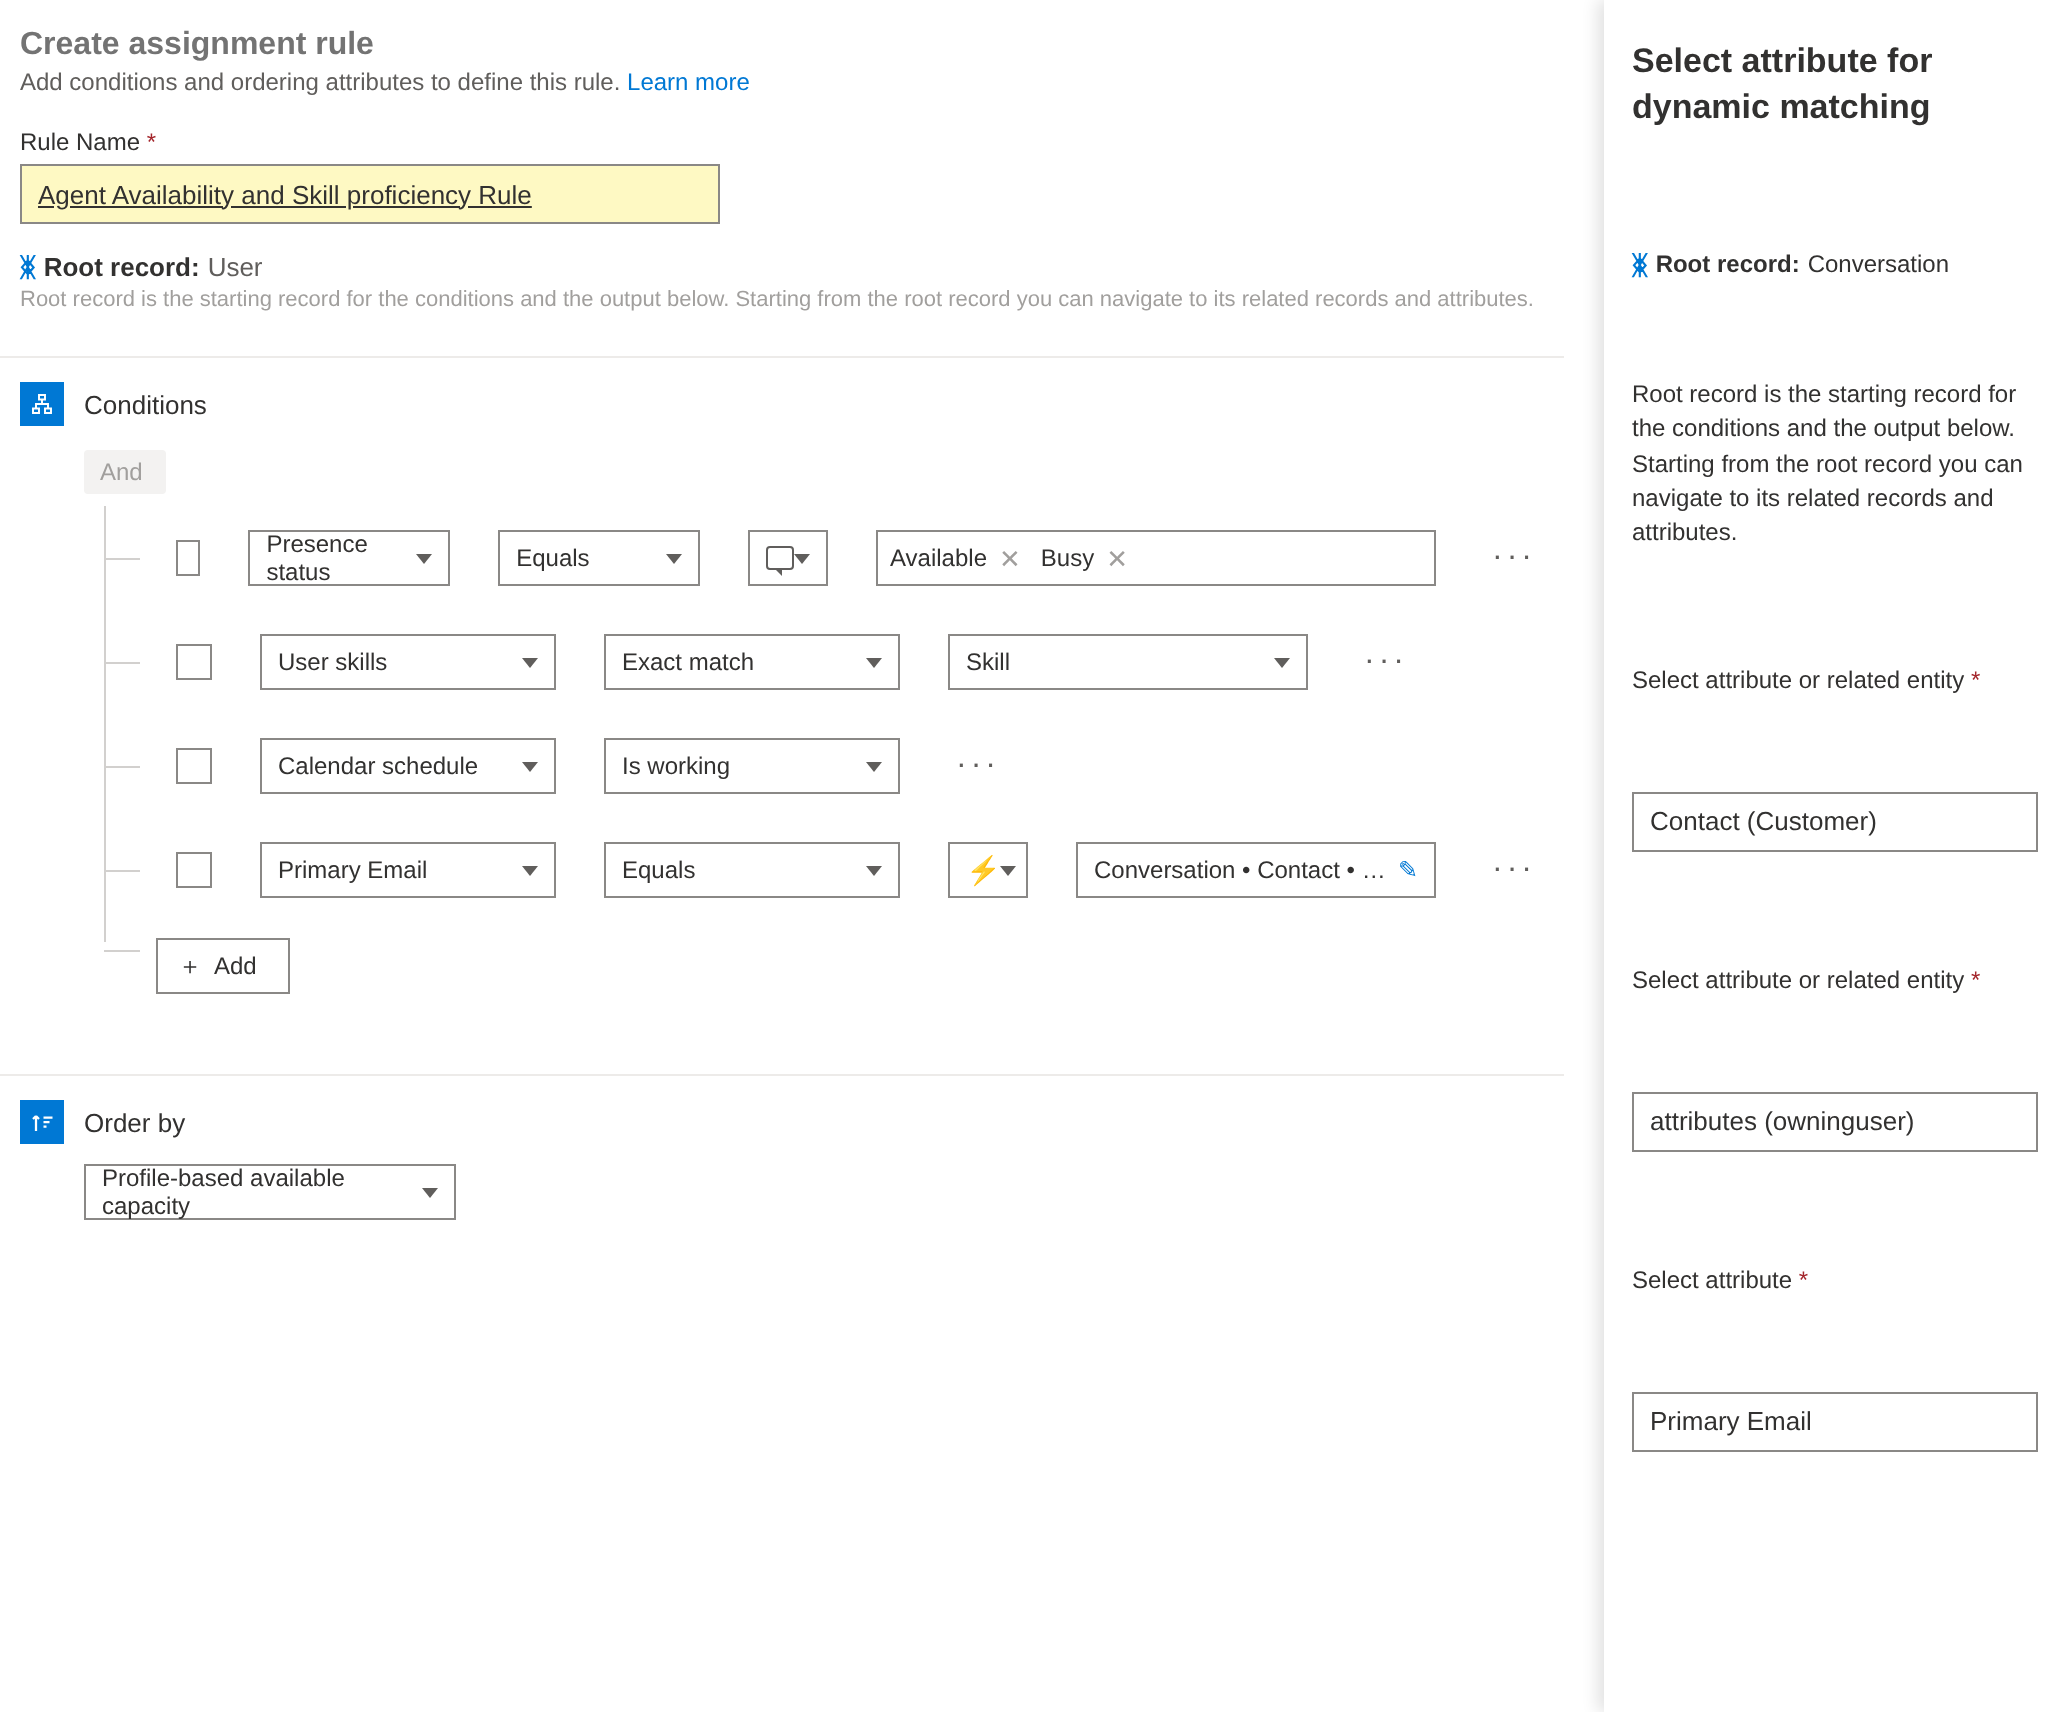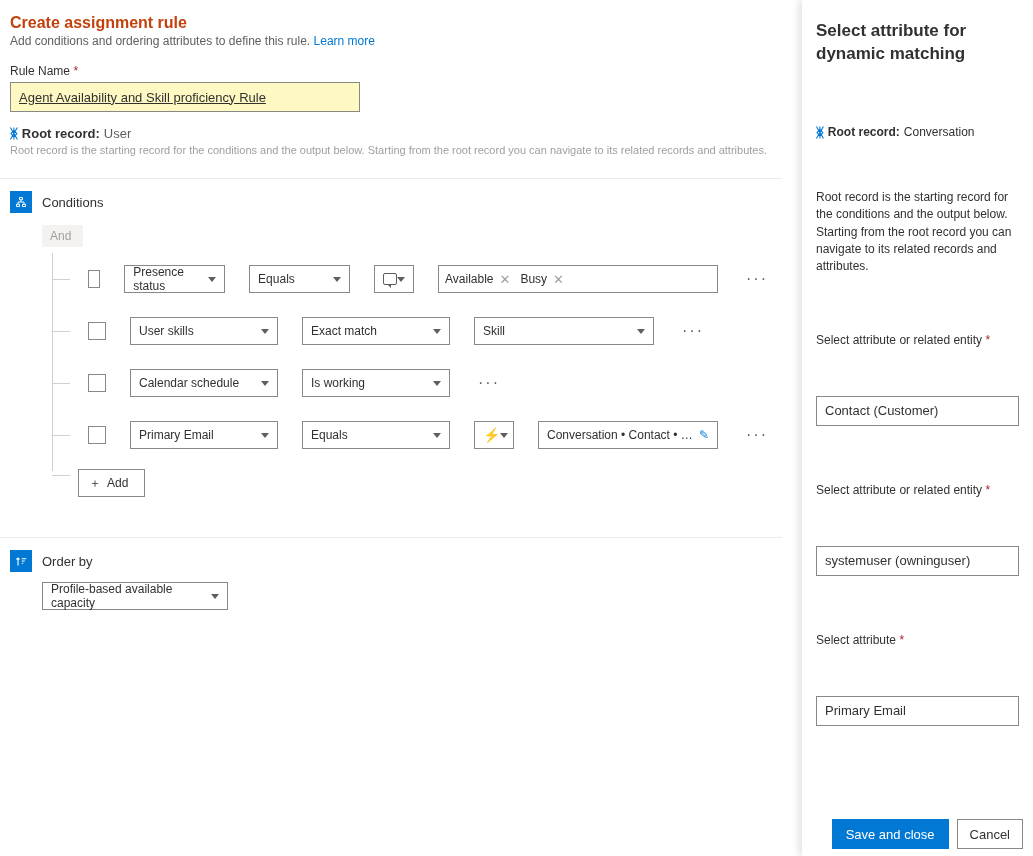--- a/index.html
+++ b/index.html
@@ -17,21 +17,21 @@
 
   
   .main {
     position: absolute;
     left: 0; top: 0;
     width: 782px;
     height: 856px;
     padding: 14px 10px 10px 10px;
     background: #fff;
   }
-  .page-title { font-size: 16px; font-weight: 600; color: #c2410c; }
+  .page-title { font-size: 16px; font-weight: 600; color: #737373; }
   .page-sub { font-size: 12px; color: #605e5c; margin-top: 2px; }
 
   .field-label { font-size: 12px; color: #323130; margin-top: 16px; }
   .req { color: #a4262c; }
 
   .text-input {
     margin-top: 4px;
     width: 350px; height: 30px;
     border: 1px solid #8a8886;
     padding: 0 8px;
@@ -336,29 +336,25 @@
   </div>
   <div class="panel-dd">
     <span>Contact (Customer)</span>
       <span class="chev"></span>
   </div>
 
   <div class="panel-label">
     <span>Select attribute or related entity</span> <span class="req">*</span>
   </div>
   <div class="panel-dd">
-    <span>systemuser (owninguser)</span>
+    <span>attributes (owninguser)</span>
       <span class="chev"></span>
   </div>
 
   <div class="panel-label">
     <span>Select attribute</span> <span class="req">*</span>
   </div>
   <div class="panel-dd">
     <span>Primary Email</span>
       <span class="chev"></span>
   </div>
 
-  <div class="panel-footer">
-    <button class="btn-primary">Save and close</button>
-    <button class="btn-secondary">Cancel</button>
-  </div>
 </div>
 
 </body></html>

